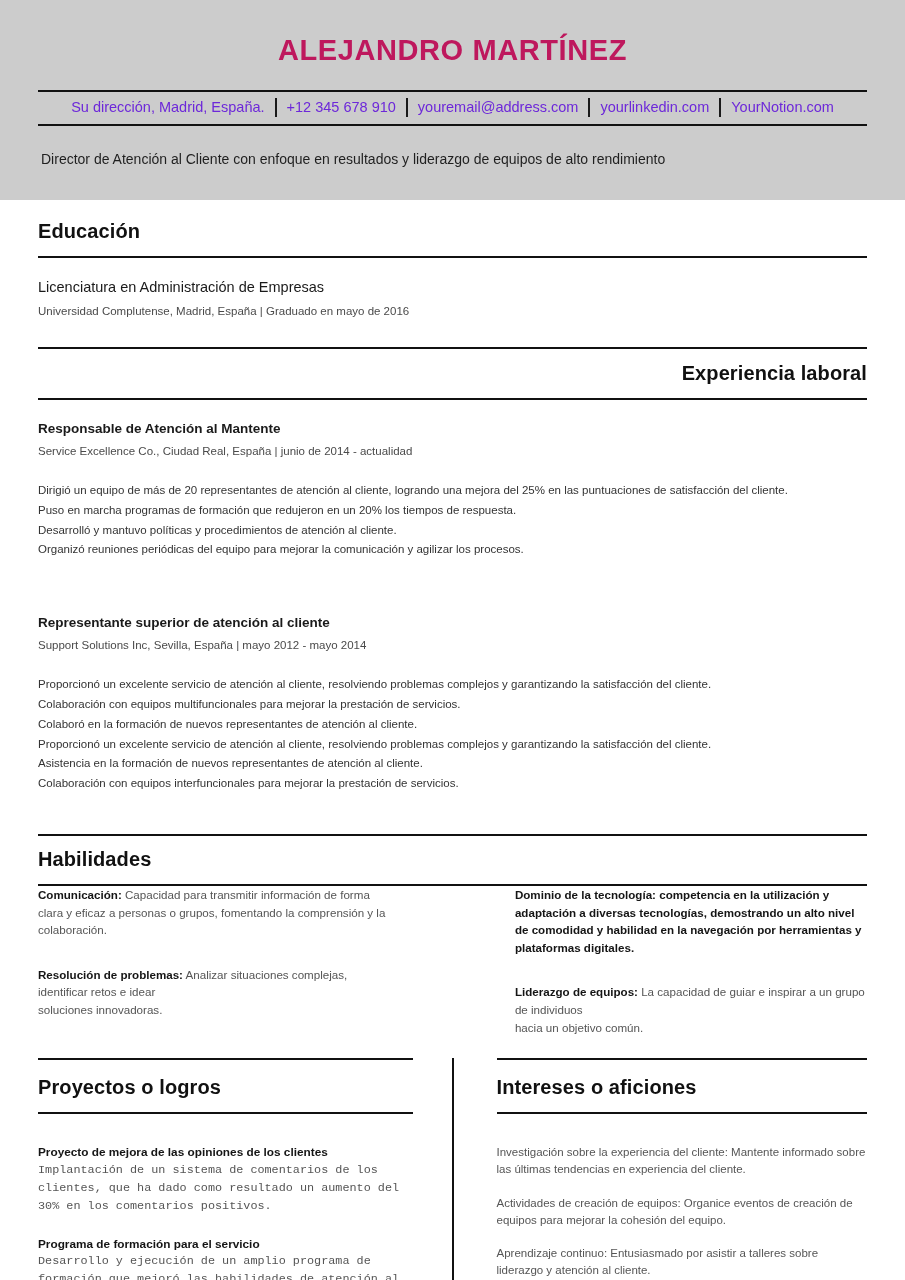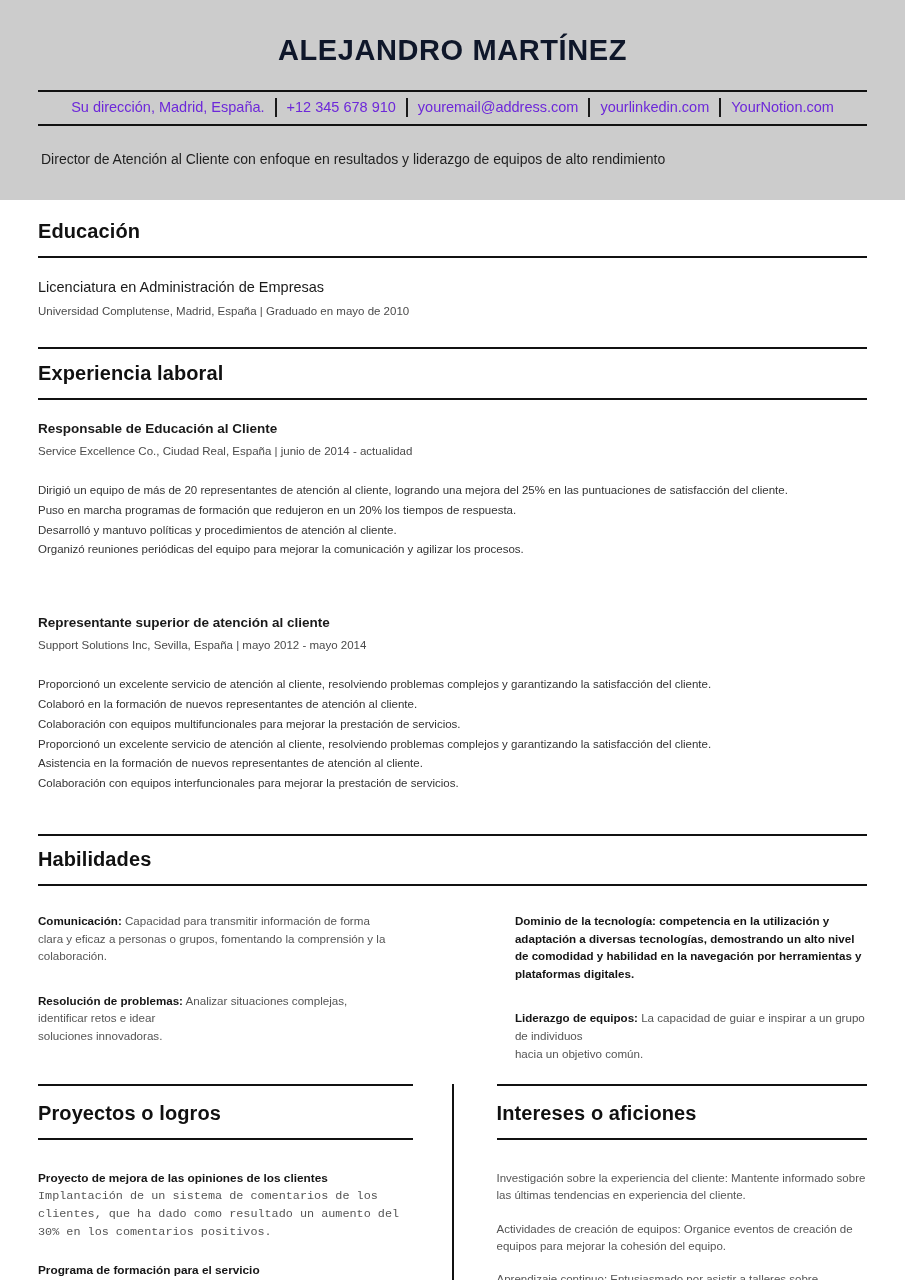--- a/index.html
+++ b/index.html
@@ -31,21 +31,21 @@
     position: relative;
   }
 
   .name {
     text-align: center;
     font-family: "Liberation Sans Narrow", "Liberation Sans", sans-serif;
     font-stretch: condensed;
     font-weight: bold;
     font-size: 29px;
     letter-spacing: 0.6px;
-    color: #0f172a;
+    color: #be185d;
     padding-top: 33px;
     line-height: 1.2;
   }
 
   .contact-rules {
     margin-top: 22px;
     border-top: 2px solid #111;
     border-bottom: 2px solid #111;
     padding: 5px 0 6px 0;
   }
@@ -126,31 +126,30 @@
     margin-top: 22px;
   }
 
   .bullets li {
     font-size: 11.5px;
     color: #333333;
     line-height: 1.72;
   }
 
   .sec-experiencia { margin-top: 28px; }
-  .sec-experiencia .section-title { margin-bottom: 13px; }
+  .sec-experiencia .section-title { margin-bottom: 13px; text-align: right; }
 
   .job + .job { margin-top: 34px; }
 
   .sec-habilidades { margin-top: 40px; }
   .sec-habilidades .section-title { margin: 12px 0 13px 0; }
 
   
   .skills-grid {
     display: flex;
-    padding-top: 26px;
     padding-bottom: 18px;
     gap: 37px;
   }
   .skills-col { width: 50%; }
   .skills-col.left { padding-right: 40px; }
   .skills-col.right { padding-left: 44px; }
 
   .skill { font-size: 11.6px; line-height: 1.52; color: #555; }
   .skill + .skill { margin-top: 27px; }
   .skill b { color: #151515; font-weight: bold; }
@@ -228,47 +227,47 @@
   </div>
 
   <div class="body-wrap">
 
     <section class="sec-educacion">
       <div class="section-title">Educación</div>
       <hr class="rule">
       <div id="education-entries">
           <div class="entry">
             <div class="entry-title">Licenciatura en Administración de Empresas</div>
-            <div class="entry-meta">Universidad Complutense, Madrid, España | Graduado en mayo de 2010</div>
+            <div class="entry-meta">Universidad Complutense, Madrid, España | Graduado en mayo de 2016</div>
           </div>
         </div>
     </section>
 
     <section class="sec-experiencia">
       <hr class="rule">
       <div class="section-title" style="margin-top:13px;">Experiencia laboral</div>
       <hr class="rule">
       <div id="experience-jobs">
           <div class="job entry">
-            <div class="entry-title bold">Responsable de Educación al Cliente</div>
+            <div class="entry-title bold">Responsable de Atención al Mantente</div>
             <div class="entry-meta">Service Excellence Co., Ciudad Real, España | junio de 2014 - actualidad</div>
             <ul class="bullets">
               <li>Dirigió un equipo de más de 20 representantes de atención al cliente, logrando una mejora del 25% en las puntuaciones de satisfacción del cliente.</li>
               <li>Puso en marcha programas de formación que redujeron en un 20% los tiempos de respuesta.</li>
               <li>Desarrolló y mantuvo políticas y procedimientos de atención al cliente.</li>
               <li>Organizó reuniones periódicas del equipo para mejorar la comunicación y agilizar los procesos.</li>
             </ul>
           </div>
           <div class="job entry">
             <div class="entry-title bold">Representante superior de atención al cliente</div>
             <div class="entry-meta">Support Solutions Inc, Sevilla, España | mayo 2012 - mayo 2014</div>
             <ul class="bullets">
               <li>Proporcionó un excelente servicio de atención al cliente, resolviendo problemas complejos y garantizando la satisfacción del cliente.</li>
+              <li>Colaboración con equipos multifuncionales para mejorar la prestación de servicios.</li>
               <li>Colaboró en la formación de nuevos representantes de atención al cliente.</li>
-              <li>Colaboración con equipos multifuncionales para mejorar la prestación de servicios.</li>
               <li>Proporcionó un excelente servicio de atención al cliente, resolviendo problemas complejos y garantizando la satisfacción del cliente.</li>
               <li>Asistencia en la formación de nuevos representantes de atención al cliente.</li>
               <li>Colaboración con equipos interfuncionales para mejorar la prestación de servicios.</li>
             </ul>
           </div>
         </div>
     </section>
 
     <section class="sec-habilidades">
       <hr class="rule">

